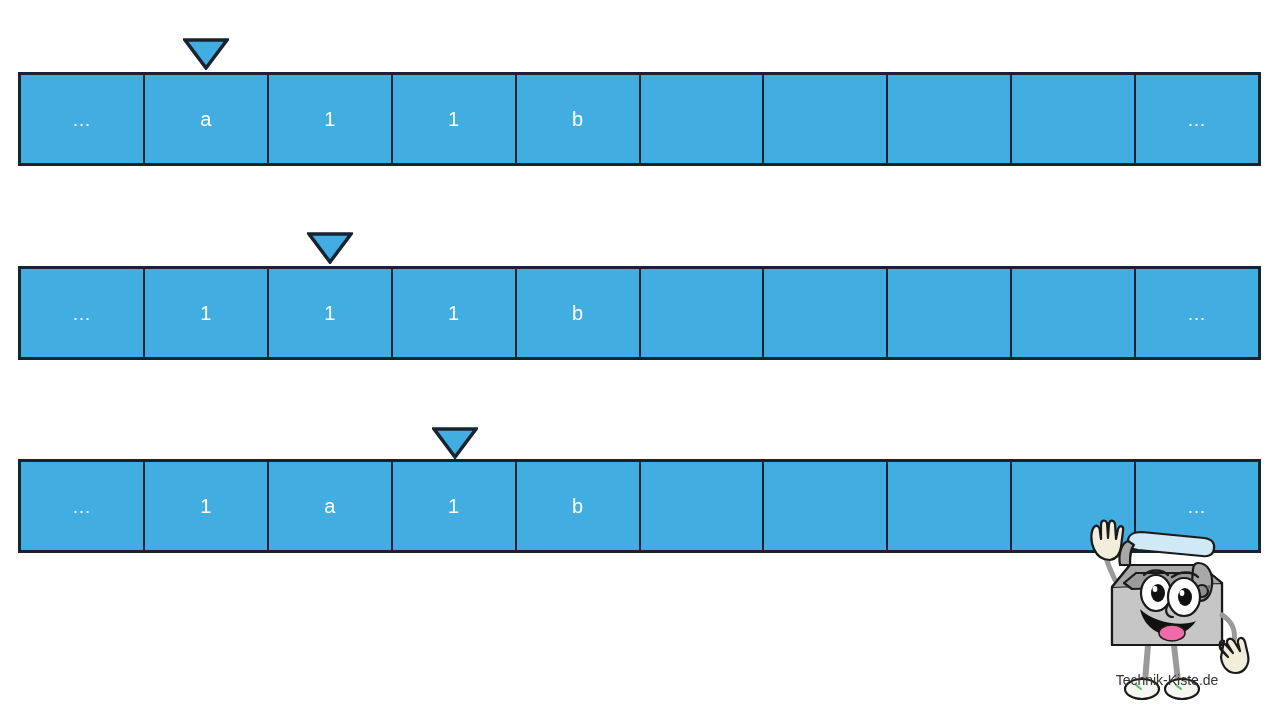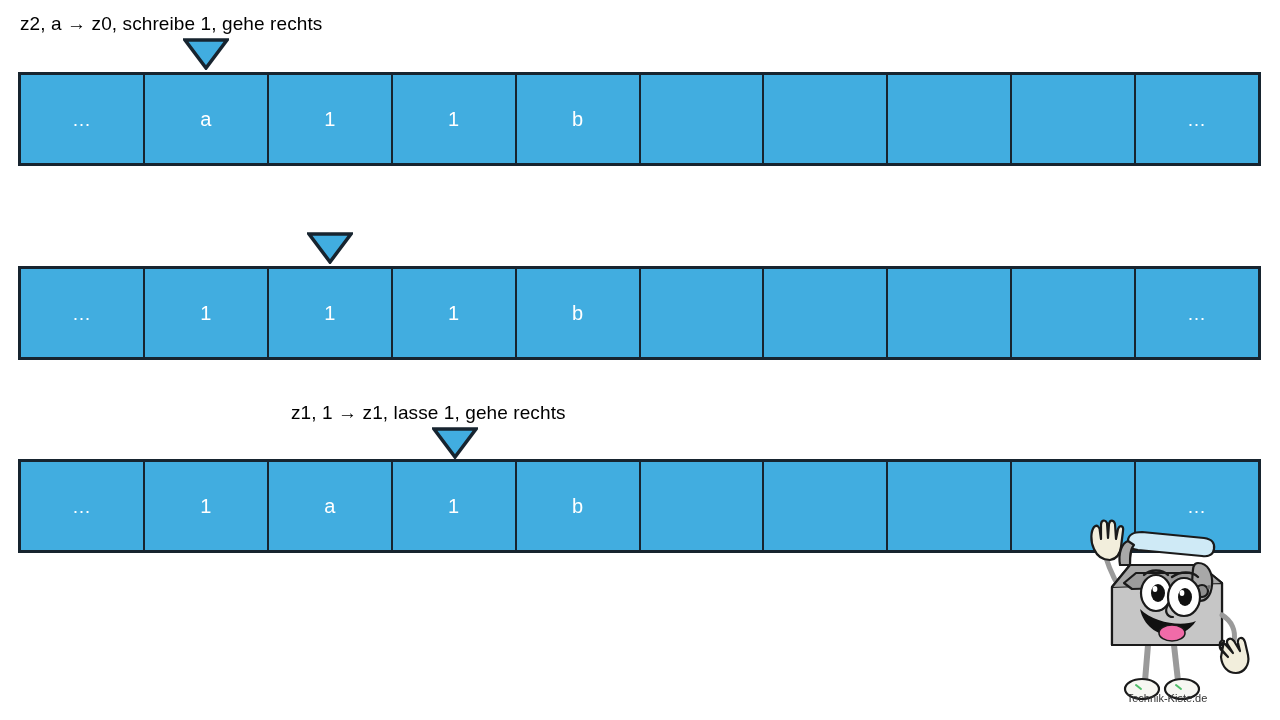--- a/index.html
+++ b/index.html
@@ -74,34 +74,33 @@
     position: absolute;
     left: 1072px;
     top: 505px;
     width: 190px;
     height: 200px;
   }
   .mascot svg { display: block; }
   .mascot-caption {
     position: absolute;
     left: 1072px;
-    top: 692px;
+    top: 672px;
     width: 190px;
     text-align: center;
-    font-size: 11px;
+    font-size: 14px;
     color: #333333;
     font-family: "Liberation Sans", sans-serif;
   }
 </style>
 </head>
 <body>
 
 <div class="stage">
 
-  <div class="rule-label" id="label-0" style="left: 20px; top: 12px;">z2, a → z0, schreibe 1, gehe rechts</div>
 
   <div class="head-pointer" id="pointer-0" style="left: 183px; top: 38px;">
     <svg width="46" height="32" viewBox="0 0 46 32">
       <polygon points="2,2 44,2 23,30" fill="#41ade0" stroke="#17242f" stroke-width="3.5" stroke-linejoin="miter"></polygon>
     </svg>
   </div>
 
   <div class="tape" id="tape-0" style="left: 18px; top: 72px; width: 1243px; height: 94px;">
     <div class="tape-cell ellipsis">…</div>
     <div class="tape-cell">a</div>
@@ -128,21 +127,20 @@
     <div class="tape-cell">1</div>
     <div class="tape-cell">1</div>
     <div class="tape-cell">b</div>
     <div class="tape-cell"></div>
     <div class="tape-cell"></div>
     <div class="tape-cell"></div>
     <div class="tape-cell"></div>
     <div class="tape-cell ellipsis">…</div>
   </div>
 
-  <div class="rule-label" id="label-2" style="left: 291px; top: 401px;">z1, 1 → z1, lasse 1, gehe rechts</div>
 
   <div class="head-pointer" id="pointer-2" style="left: 432px; top: 427px;">
     <svg width="46" height="32" viewBox="0 0 46 32">
       <polygon points="2,2 44,2 23,30" fill="#41ade0" stroke="#17242f" stroke-width="3.5" stroke-linejoin="miter"></polygon>
     </svg>
   </div>
 
   <div class="tape" id="tape-2" style="left: 18px; top: 459px; width: 1243px; height: 94px;">
     <div class="tape-cell ellipsis">…</div>
     <div class="tape-cell">1</div>

